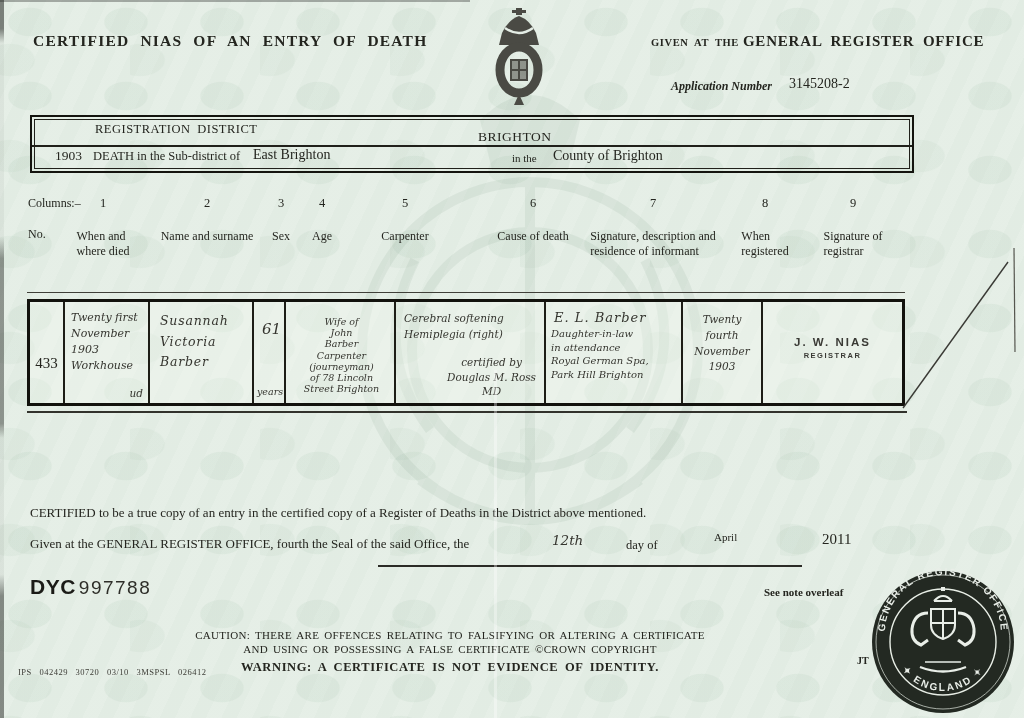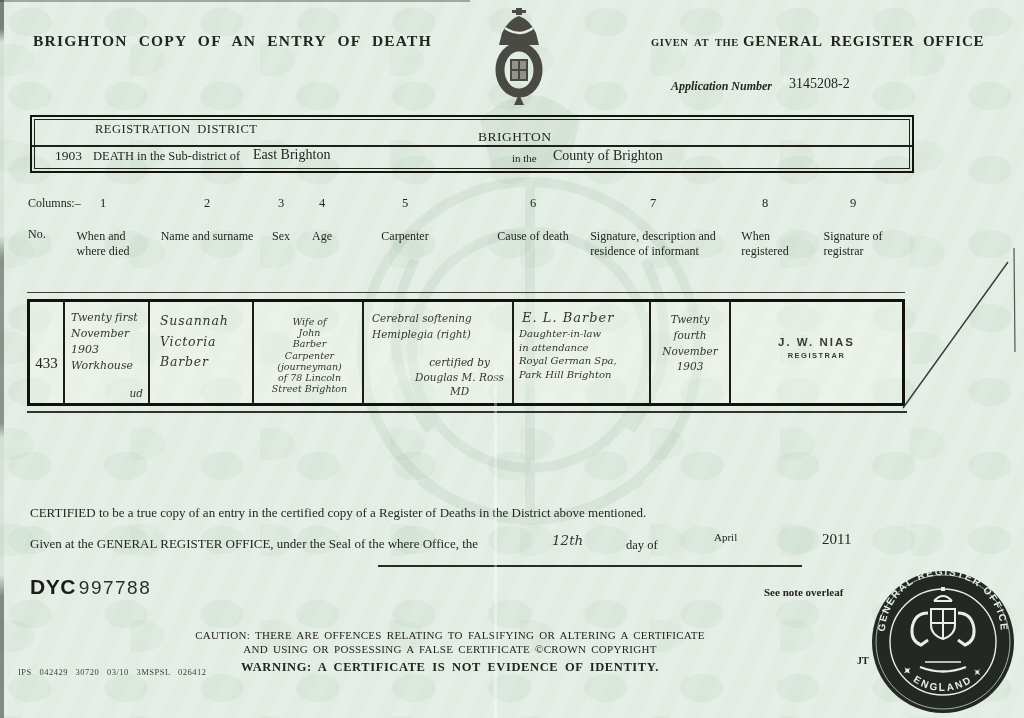--- a/index.html
+++ b/index.html
@@ -119,21 +119,21 @@
       <circle cx="210" cy="300" r="168"></circle>
       <circle cx="210" cy="300" r="118"></circle>
       <path d="M160,70 Q210,20 260,70 L248,120 H172 Z" fill="#1e4e2e" stroke="none"></path>
       <path d="M210,130 V470"></path>
       <path d="M100,430 Q210,510 320,430"></path>
       <path d="M95,210 Q50,300 110,380"></path>
       <path d="M325,210 Q370,300 310,380"></path>
     </g>
   </svg>
 
-  <div class="abs title">BRIGHTON COPY OF AN ENTRY OF DEATH</div>
+  <div class="abs title">CERTIFIED NIAS OF AN ENTRY OF DEATH</div>
 
   <svg class="abs crest" width="72" height="100" viewBox="0 0 72 100">
     <g fill="#4a4a44">
       <rect x="33" y="0" width="6" height="7"></rect>
       <rect x="29" y="2" width="14" height="3"></rect>
       <path d="M16,37 L56,37 L53,25 Q47,12 36,8 Q25,12 19,25 Z"></path>
       <path d="M22,20 Q36,30 50,20" stroke="#e5eee6" stroke-width="2.5" fill="none"></path>
       <polygon points="36,86 31,97 41,97"></polygon>
     </g>
     <ellipse cx="36" cy="62" rx="19" ry="23" fill="none" stroke="#4a4a44" stroke-width="9"></ellipse>
@@ -198,20 +198,24 @@
       <div class="hand pre when-lines">Twenty first
 November 1903
 Workhouse</div>
       <div class="hand when-suffix">ud</div>
     </div>
     <div class="cell c-name">
       <div class="hand pre name-lines">Susannah
 Victoria
 Barber</div>
     </div>
+    <div class="cell c-age">
+      <span class="hand age-value">61</span>
+      <span class="hand age-unit">years</span>
+    </div>
     <div class="cell c-occ">
       <div class="hand pre occ-lines">Wife of
 John
 Barber
 Carpenter
 (journeyman)
 of 78 Lincoln
 Street Brighton</div>
     </div>
     <div class="cell c-cause">
@@ -237,21 +241,21 @@
     <div class="cell">
       <div class="registrar-stamp">
         <div class="registrar-name">J. W. NIAS</div>
         <div class="registrar-title">REGISTRAR</div>
       </div>
     </div>
   </div>
   <div class="abs rule-thin-bottom"></div>
 
   <div class="abs certified-text">CERTIFIED to be a true copy of an entry in the certified copy of a Register of Deaths in the District above mentioned.</div>
-  <div class="abs given-text">Given at the GENERAL REGISTER OFFICE, under the Seal of the where Office, the</div>
+  <div class="abs given-text">Given at the GENERAL REGISTER OFFICE, fourth the Seal of the said Office, the</div>
   <div class="abs day-value hand">12th</div>
   <div class="abs dayof-label">day of</div>
   <div class="abs month-value">April</div>
   <div class="abs year2-value">2011</div>
   <div class="abs rule-mid"></div>
 
   <div class="abs serial">
     <span class="serial-prefix">DYC</span><span class="serial-number">997788</span>
   </div>
   <div class="abs see-note">See note overleaf</div>

